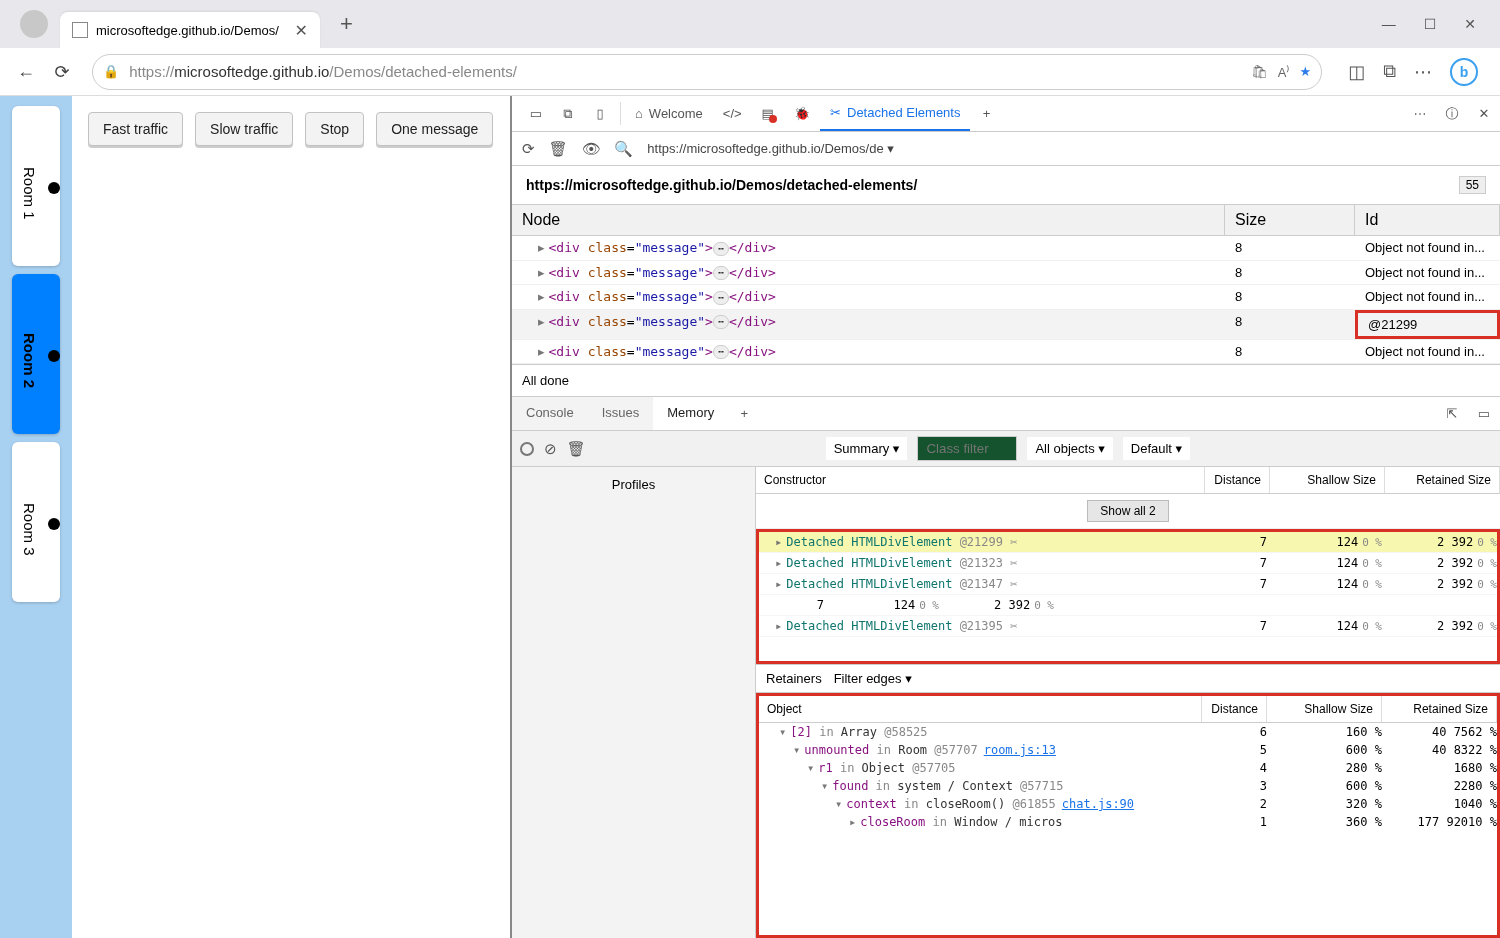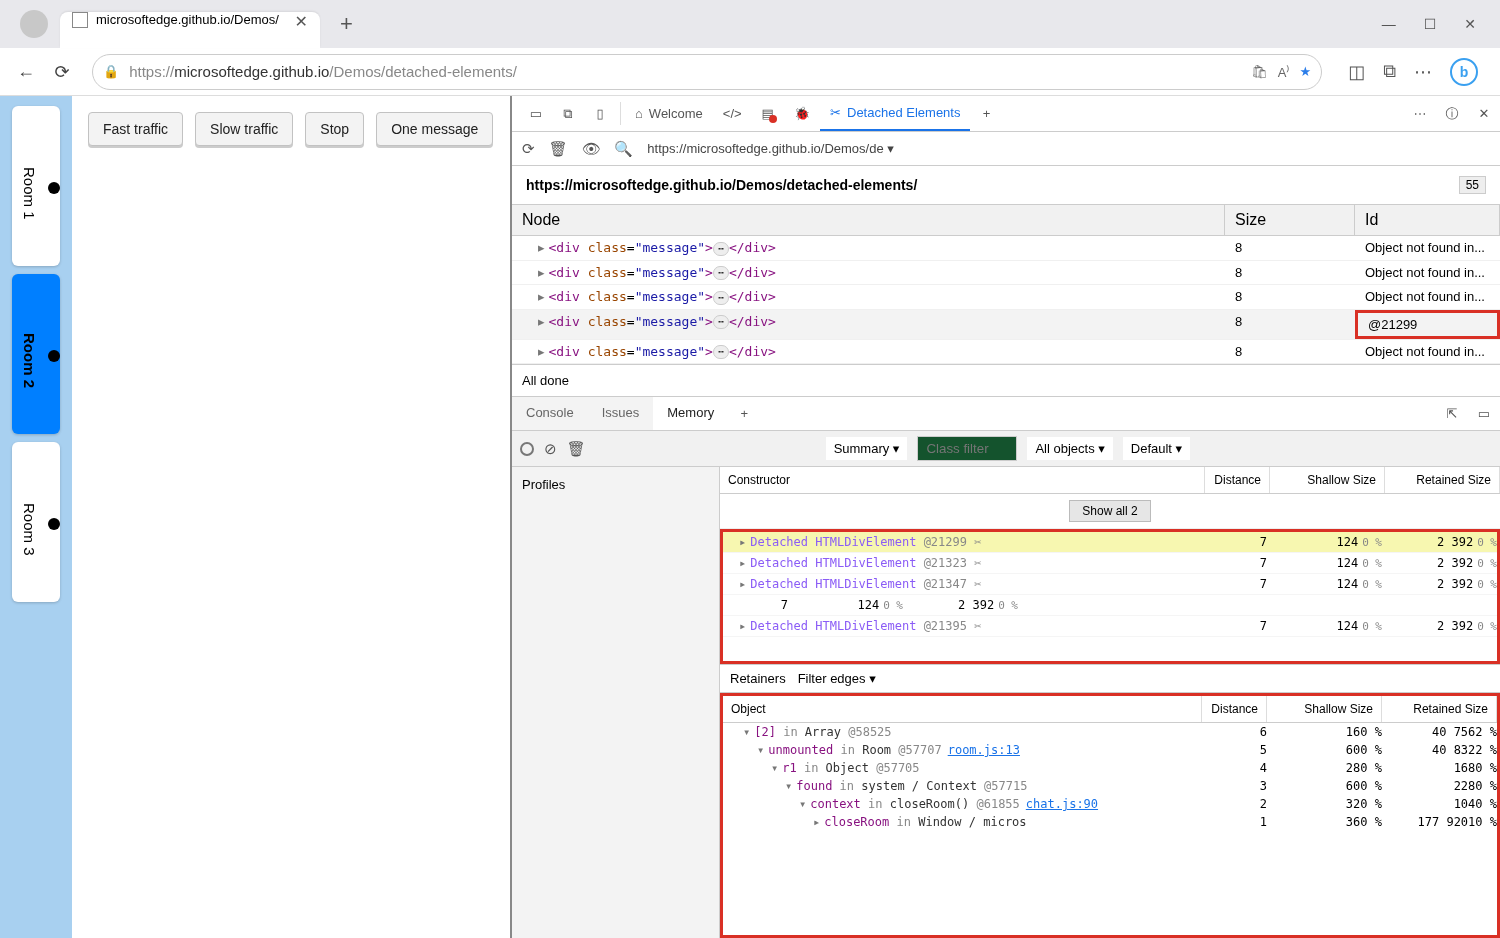--- a/index.html
+++ b/index.html
@@ -1,21 +1,21 @@
 <!DOCTYPE html>
 <html><head>
 <meta charset="utf-8">
 <style>
 * { box-sizing: border-box; margin: 0; padding: 0; }
 body { font-family: "Segoe UI", Arial, sans-serif; font-size: 13px; background: #f3f3f3; overflow: hidden; width: 1500px; height: 938px; }
 
 
 .titlebar { height: 48px; background: #e8e8ec; display: flex; align-items: center; padding: 0 8px; }
 .avatar { width: 28px; height: 28px; border-radius: 50%; background: #c8c8c8; margin: 0 12px; }
-.tab { background: #fff; border-radius: 8px 8px 0 0; height: 36px; display: flex; padding: 0 12px; margin-top: 12px; box-shadow: 0 -1px 2px rgba(0,0,0,.08); font-size: 13px; min-width: 260px; }
+.tab { background: #fff; border-radius: 8px 8px 0 0; height: 36px; display: flex; align-items: center; padding: 0 12px; margin-top: 12px; box-shadow: 0 -1px 2px rgba(0,0,0,.08); font-size: 13px; min-width: 260px; }
 .tab .tl { flex: 1; white-space: nowrap; overflow: hidden; text-overflow: ellipsis; }
 .tab .page-ico { width: 16px; height: 16px; border: 1px solid #888; margin-right: 8px; }
 .tab .close { margin-left: 10px; font-size: 16px; color: #555; }
 .newtab { margin-left: 12px; font-size: 22px; color: #555; padding: 4px 8px; }
 .winbtns { margin-left: auto; display: flex; gap: 28px; padding-right: 16px; }
 .winbtns span { font-size: 14px; color: #555; }
 
 .toolbar { height: 48px; background: #fff; display: flex; align-items: center; padding: 0 8px; border-bottom: 1px solid #ddd; }
 .tb-btn { width: 36px; height: 36px; display: flex; align-items: center; justify-content: center; border-radius: 4px; color: #444; font-size: 18px; }
 .urlbar { flex: 1; height: 36px; background: #fff; border: 1px solid #ccc; border-radius: 18px; display: flex; align-items: center; padding: 0 10px; margin: 0 12px; }
@@ -87,38 +87,38 @@
 
 .mem-bar { height: 36px; background: #f1f1f1; border-bottom: 1px solid #ccc; display: flex; align-items: center; padding: 0 8px; gap: 10px; }
 .mem-bar .mic { color: #555; font-size: 15px; }
 .rec { width: 14px; height: 14px; border: 2px solid #777; border-radius: 50%; }
 .mem-bar .spacer2 { width: 220px; }
 .mem-select { padding: 4px 8px; background: #fff; }
 .mem-select::after { content: " ▾"; }
 .mem-filter { border: 1px solid #ccc; padding: 4px 8px; width: 100px; color: #999; background: #14532d; }
 
 .mem-body { display: flex; flex: 1; min-height: 0; }
-.profiles { width: 208px; background: #f3f3f3; border-right: 1px solid #ccc; padding: 10px; font-size: 13px; }
+.profiles { width: 244px; background: #f3f3f3; border-right: 1px solid #ccc; padding: 10px; font-size: 13px; text-align: center; }
 .mem-right { flex: 1; display: flex; flex-direction: column; min-height: 0; }
 
 .con-head { display: flex; border-bottom: 1px solid #ccc; background: #fff; font-size: 12px; }
 .con-th { padding: 6px 8px; border-right: 1px solid #ddd; }
 .cc-con { flex: 1; }
 .cc-dist { width: 65px; text-align: right; }
 .cc-sh { width: 115px; text-align: right; }
 .cc-ret { width: 115px; text-align: right; }
 
 .showall-row { display: flex; justify-content: center; padding: 6px; border-bottom: 1px solid #eee; }
 .showall { background: #e6e6e6; border: 1px solid #bbb; padding: 3px 12px; font-size: 12px; }
 
 .con-rows { overflow: hidden; position: relative; }
 .con-row { display: flex; font-family: Consolas, monospace; font-size: 12px; padding: 3px 0; border-bottom: 1px solid #f5f5f5; }
 .con-row .cc-con { padding-left: 16px; }
 .con-row .tri2 { color: #777; margin-right: 4px; }
-.con-row .det { color: #8b5cf6; }
+.con-row .det { color: #0f766e; }
 .con-row .at { color: #888; }
 .con-row .pct { color: #888; font-size: 11px; margin-left: 4px; }
 .con-row.hl { background: #f7f7b0; }
 .con-rows.redbox { border: 3px solid #d93025; }
 
 .ret-bar { padding: 6px 10px; border-top: 1px solid #ccc; border-bottom: 1px solid #ccc; font-size: 13px; display: flex; gap: 12px; align-items: center; }
 .ret-bar .fe::after { content: " ▾"; }
 
 .ret-wrap { border: 3px solid #d93025; flex: 1; display: flex; flex-direction: column; overflow: hidden; }
 .ret-head { display: flex; border-bottom: 1px solid #ccc; font-size: 12px; }

